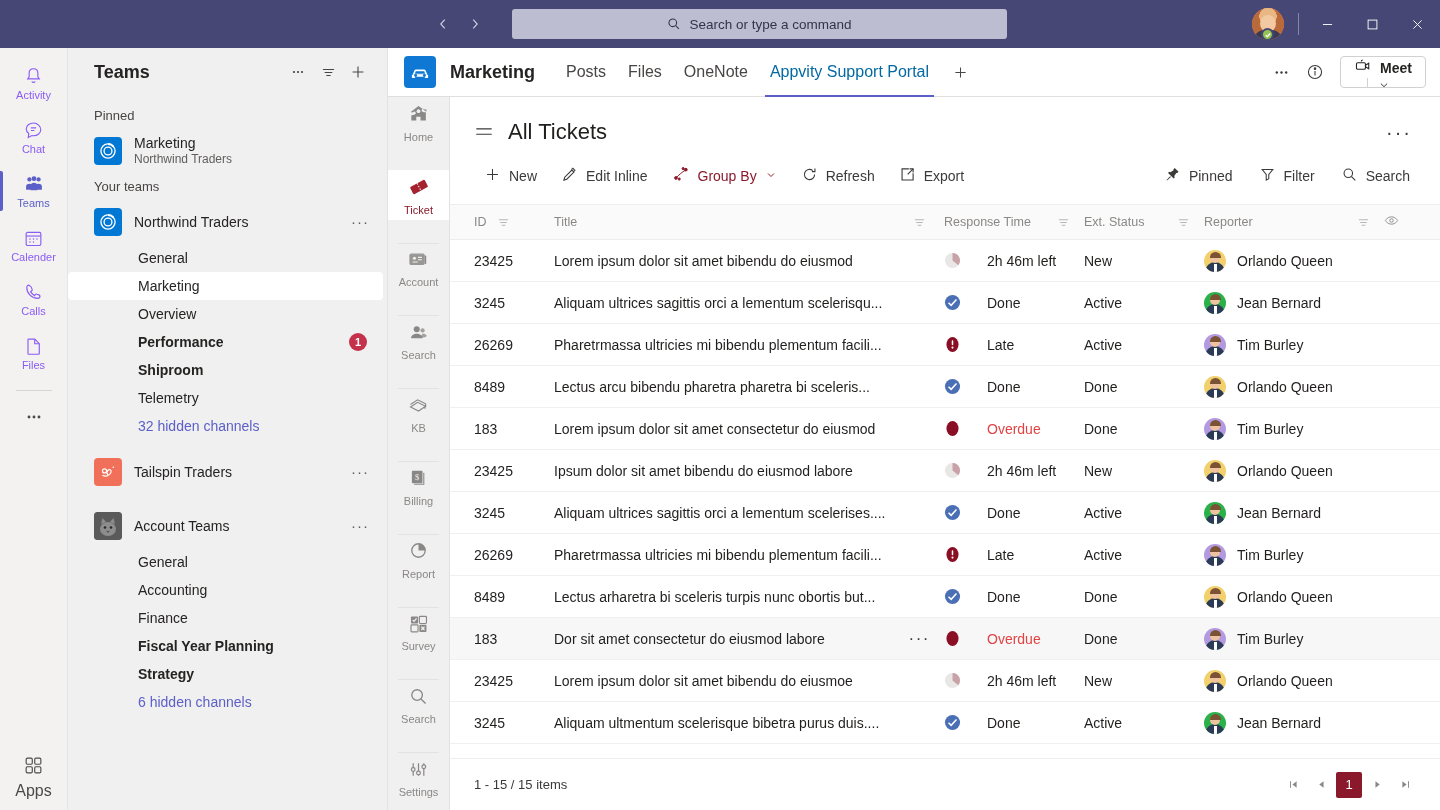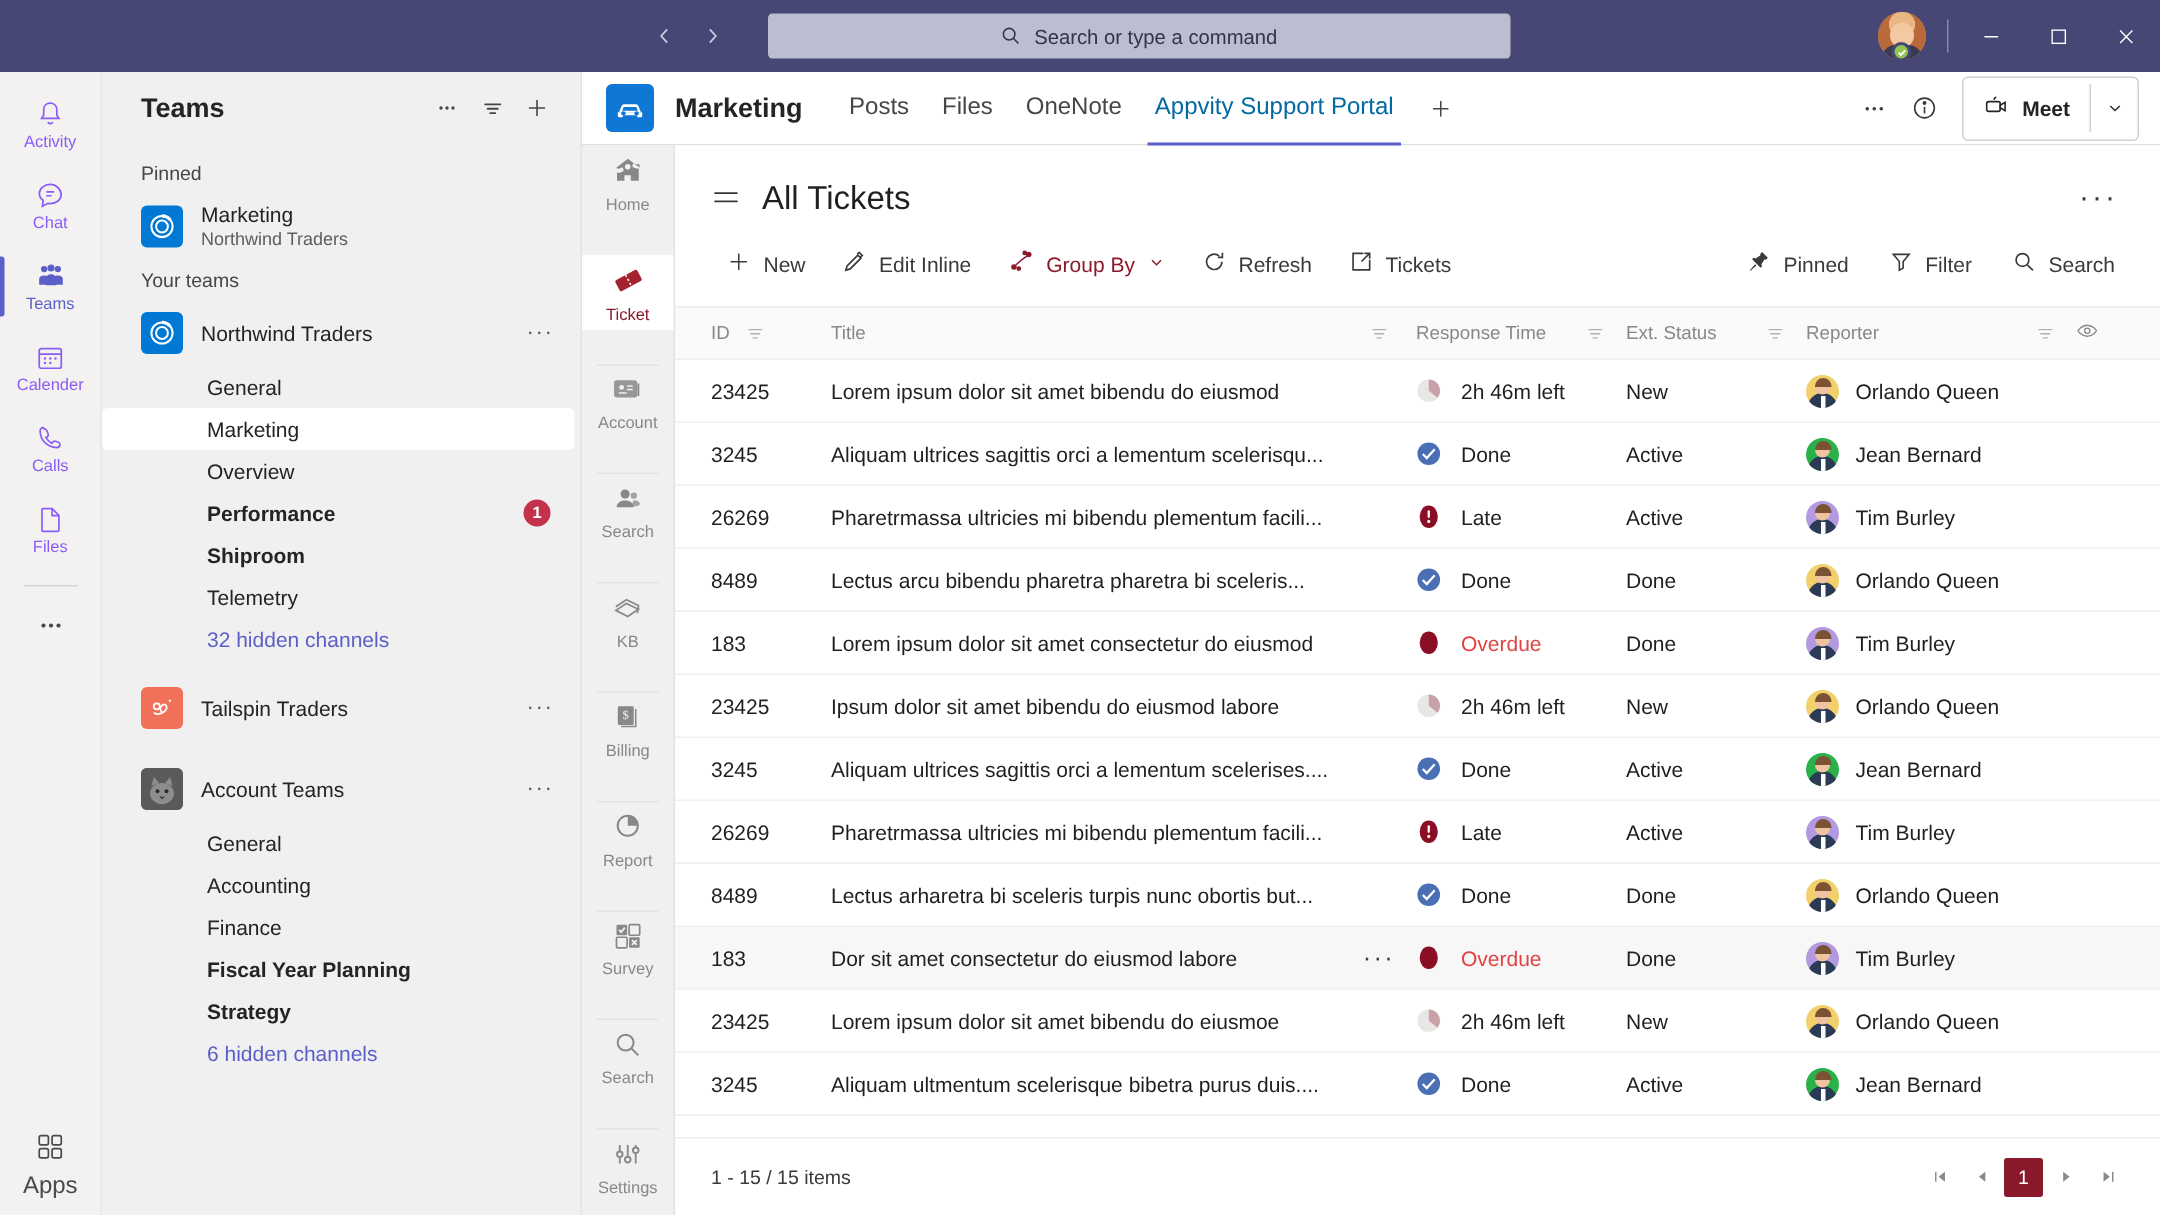--- a/index.html
+++ b/index.html
@@ -143,21 +143,21 @@
     content: ""; position: absolute; left: 6px; right: 6px; bottom: 0; height: 2px; background: #5b5fc7;
   }
   .ch-tab.plus { font-size: 18px; color: #484644; padding: 0 12px; }
   .ch-head-right { margin-left: auto; display: flex; align-items: center; gap: 4px; }
   .ch-ibtn {
     width: 30px; height: 30px; display:flex; align-items:center; justify-content:center;
     border-radius:4px; cursor:pointer; color:#3b3a39;
   }
   .meet-group {
     display: flex; align-items: center; border: 1px solid #d1d1d1; border-radius: 4px;
-    height: 43px; margin-left: 6px; overflow: hidden; background: #fff;
+    height: 32px; margin-left: 6px; overflow: hidden; background: #fff; flex-direction: column;
   }
   .meet-btn {
     display: flex; align-items: center; gap: 8px; padding: 0 13px; height: 32px;
     font-size: 14px; font-weight: bold; color: #252423; cursor: pointer;
   }
   .meet-caret {
     width: 32px; height: 32px; display:flex; align-items:center; justify-content:center;
     border-left: 1px solid #d1d1d1; cursor:pointer; color:#252423;
   }
 
@@ -220,21 +220,21 @@
   .rows { flex: 1; overflow: hidden; }
   .row {
     display: flex; align-items: center; height: 42px; padding-left: 24px;
     border-bottom: 1px solid #f0f0f0; font-size: 14px; color: #201f1e; cursor: pointer;
   }
   .row.hovered { background: #f7f7f7; }
   .cell-title { display: flex; align-items: center; justify-content: space-between; padding-right: 14px; }
   .title-text { overflow: hidden; text-overflow: ellipsis; white-space: nowrap; }
   .row-more { color: #3b3a39; font-size: 17px; letter-spacing: 1.5px; line-height: 8px; visibility: hidden; }
   .row.hovered .row-more, .row:hover .row-more { visibility: visible; }
-  .cell-resp { display: flex; align-items: center; gap: 13px; text-align: right; }
+  .cell-resp { display: flex; align-items: center; gap: 26px; text-align: right; }
   .cell-rep { display: flex; align-items: center; gap: 11px; }
   .status-text.overdue { color: #e04343; }
   .st-ico { width: 17px; height: 17px; flex: 0 0 17px; }
   .av {
     width: 22px; height: 22px; border-radius: 50%; flex: 0 0 22px; overflow: hidden; position: relative;
   }
   .av .bg { position:absolute; inset:0; }
   .av .head { position:absolute; left:6px; top:3px; width:10px; height:10px; border-radius:50%; background:#f0c3a0; }
   .av .hair2 { position:absolute; left:5.5px; top:2px; width:11px; height:6px; border-radius:6px 6px 0 0; background:#7b5334; }
   .av .body2 { position:absolute; left:1px; bottom:0; width:20px; height:10px; border-radius:10px 10px 0 0; background:#2b3a55; }
@@ -782,21 +782,21 @@
             </div>
 
             <div class="tb-btn">
               <span>
                 <svg viewBox="0 0 20 20" width="17" height="17" fill="none" stroke="currentColor" stroke-width="1.3">
                     <path d="M11.6 3.4H3.6v13h13v-8"></path>
                     <path d="M10.2 9.8 L16.6 3.4"></path>
                     <path d="M12.4 3.4h4.2v4.2"></path>
                   </svg>
               </span>
-              <span>Tickets</span>
+              <span>Export</span>
             </div>
 
             <div class="tb-right">
               <div class="tb-btn">
                 <span>
                   <svg viewBox="0 0 20 20" width="17" height="17" fill="currentColor">
                       <path d="M12.6 2.4 10.9 4.1l.7.7-4 2.6-1.6-.5-1.2 1.2 6.6 6.6 1.2-1.2-.5-1.6 2.6-4 .7.7 1.7-1.7z"></path>
                       <path d="M7.2 12 3 16.6l.5.5L8.1 13z"></path>
                     </svg>
                 </span>

